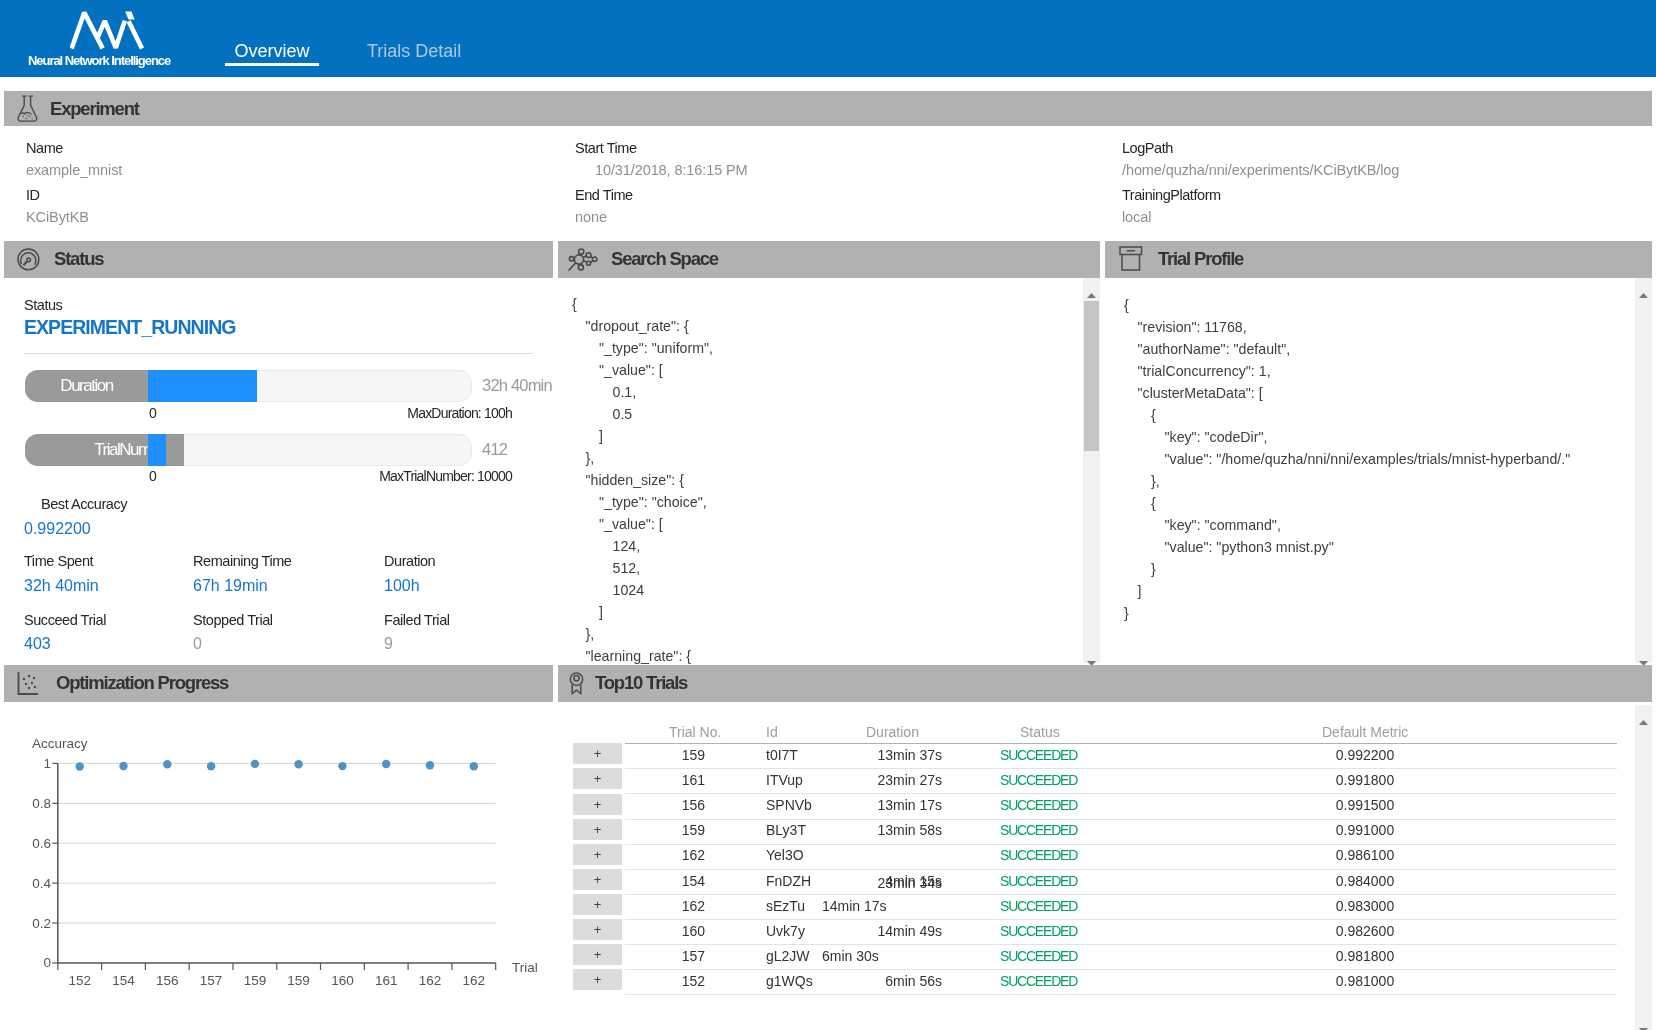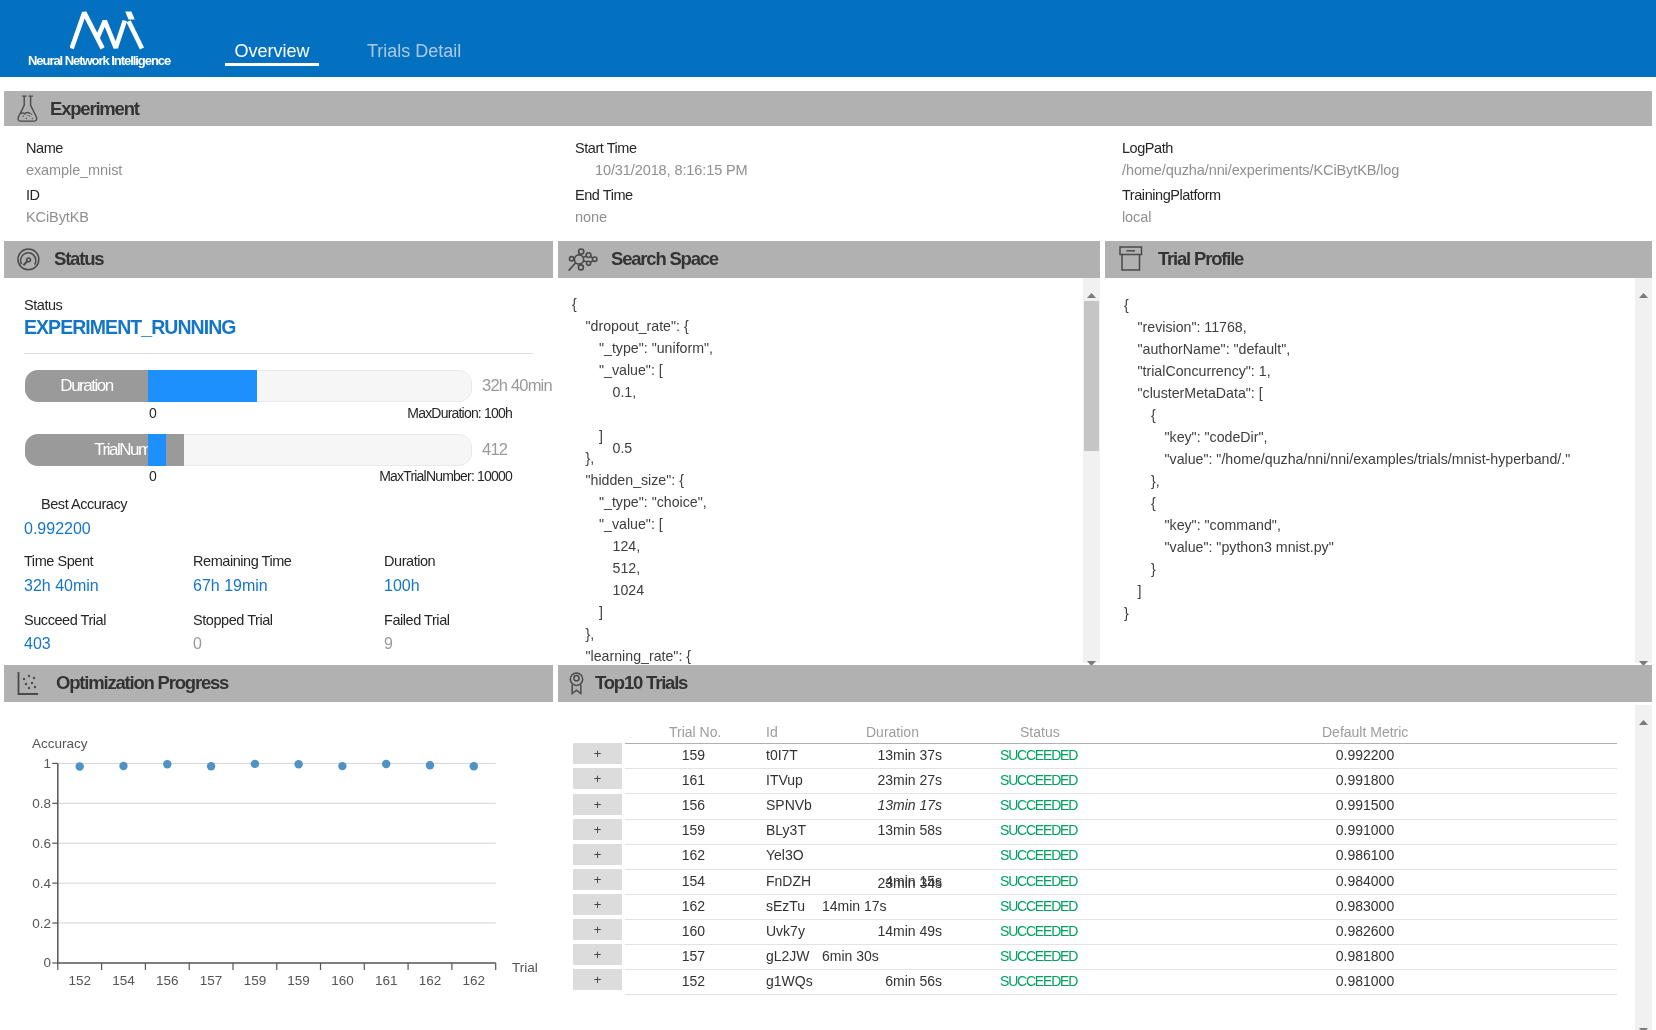--- a/index.html
+++ b/index.html
@@ -121,21 +121,21 @@
 <div class="lbl" style="left:193px;top:612px;">Stopped Trial</div>
 <div class="lbl" style="left:384px;top:612px;">Failed Trial</div>
 <div class="bval" style="left:24px;top:635px;">403</div>
 <div class="gval" style="left:193px;top:635px;">0</div>
 <div class="gval" style="left:384px;top:635px;">9</div>
 <div class="j" style="left:572.0px;top:295.5px;">{</div>
 <div class="j" style="left:585.5px;top:317.5px;">"dropout_rate": {</div>
 <div class="j" style="left:599.0px;top:339.6px;">"_type": "uniform",</div>
 <div class="j" style="left:599.0px;top:361.6px;">"_value": [</div>
 <div class="j" style="left:612.5px;top:383.7px;">0.1,</div>
-<div class="j" style="left:612.5px;top:405.7px;margin-top:34px;">0.5</div>
+<div class="j" style="left:612.5px;top:405.7px;">0.5</div>
 <div class="j" style="left:599.0px;top:427.7px;">]</div>
 <div class="j" style="left:585.5px;top:449.8px;">},</div>
 <div class="j" style="left:585.5px;top:471.8px;">"hidden_size": {</div>
 <div class="j" style="left:599.0px;top:493.9px;">"_type": "choice",</div>
 <div class="j" style="left:599.0px;top:515.9px;">"_value": [</div>
 <div class="j" style="left:612.5px;top:537.9px;">124,</div>
 <div class="j" style="left:612.5px;top:560.0px;">512,</div>
 <div class="j" style="left:612.5px;top:582.0px;">1024</div>
 <div class="j" style="left:599.0px;top:604.1px;">]</div>
 <div class="j" style="left:585.5px;top:626.1px;">},</div>
@@ -270,21 +270,21 @@
 <div class="abs" style="left:573px;top:768.4px;width:49px;height:21px;background:#dcdcdc;color:#444;font-size:13px;text-align:center;line-height:21px;">+</div>
 <div class="td" style="left:605px;top:772.0px;width:100px;text-align:right;">161</div>
 <div class="td" style="left:766px;top:772.0px;">ITVup</div>
 <div class="td" style="left:822px;top:772.0px;width:120px;text-align:right;">23min 27s</div>
 <div class="td" style="left:1000px;top:772.0px;color:#00a160;letter-spacing:-1.2px;">SUCCEEDED</div>
 <div class="td" style="left:1285px;top:772.0px;width:160px;text-align:center;">0.991800</div>
 <div class="abs" style="left:625px;top:793.4px;width:992px;height:1px;background:#e3e3e3;"></div>
 <div class="abs" style="left:573px;top:793.5px;width:49px;height:21px;background:#dcdcdc;color:#444;font-size:13px;text-align:center;line-height:21px;">+</div>
 <div class="td" style="left:605px;top:797.1px;width:100px;text-align:right;">156</div>
 <div class="td" style="left:766px;top:797.1px;">SPNVb</div>
-<div class="td" style="left:822px;top:797.1px;width:120px;text-align:right;font-style:italic;">13min 17s</div>
+<div class="td" style="left:822px;top:797.1px;width:120px;text-align:right;">13min 17s</div>
 <div class="td" style="left:1000px;top:797.1px;color:#00a160;letter-spacing:-1.2px;">SUCCEEDED</div>
 <div class="td" style="left:1285px;top:797.1px;width:160px;text-align:center;">0.991500</div>
 <div class="abs" style="left:625px;top:818.5px;width:992px;height:1px;background:#e3e3e3;"></div>
 <div class="abs" style="left:573px;top:818.7px;width:49px;height:21px;background:#dcdcdc;color:#444;font-size:13px;text-align:center;line-height:21px;">+</div>
 <div class="td" style="left:605px;top:822.3px;width:100px;text-align:right;">159</div>
 <div class="td" style="left:766px;top:822.3px;">BLy3T</div>
 <div class="td" style="left:822px;top:822.3px;width:120px;text-align:right;">13min 58s</div>
 <div class="td" style="left:1000px;top:822.3px;color:#00a160;letter-spacing:-1.2px;">SUCCEEDED</div>
 <div class="td" style="left:1285px;top:822.3px;width:160px;text-align:center;">0.991000</div>
 <div class="abs" style="left:625px;top:843.7px;width:992px;height:1px;background:#e3e3e3;"></div>

